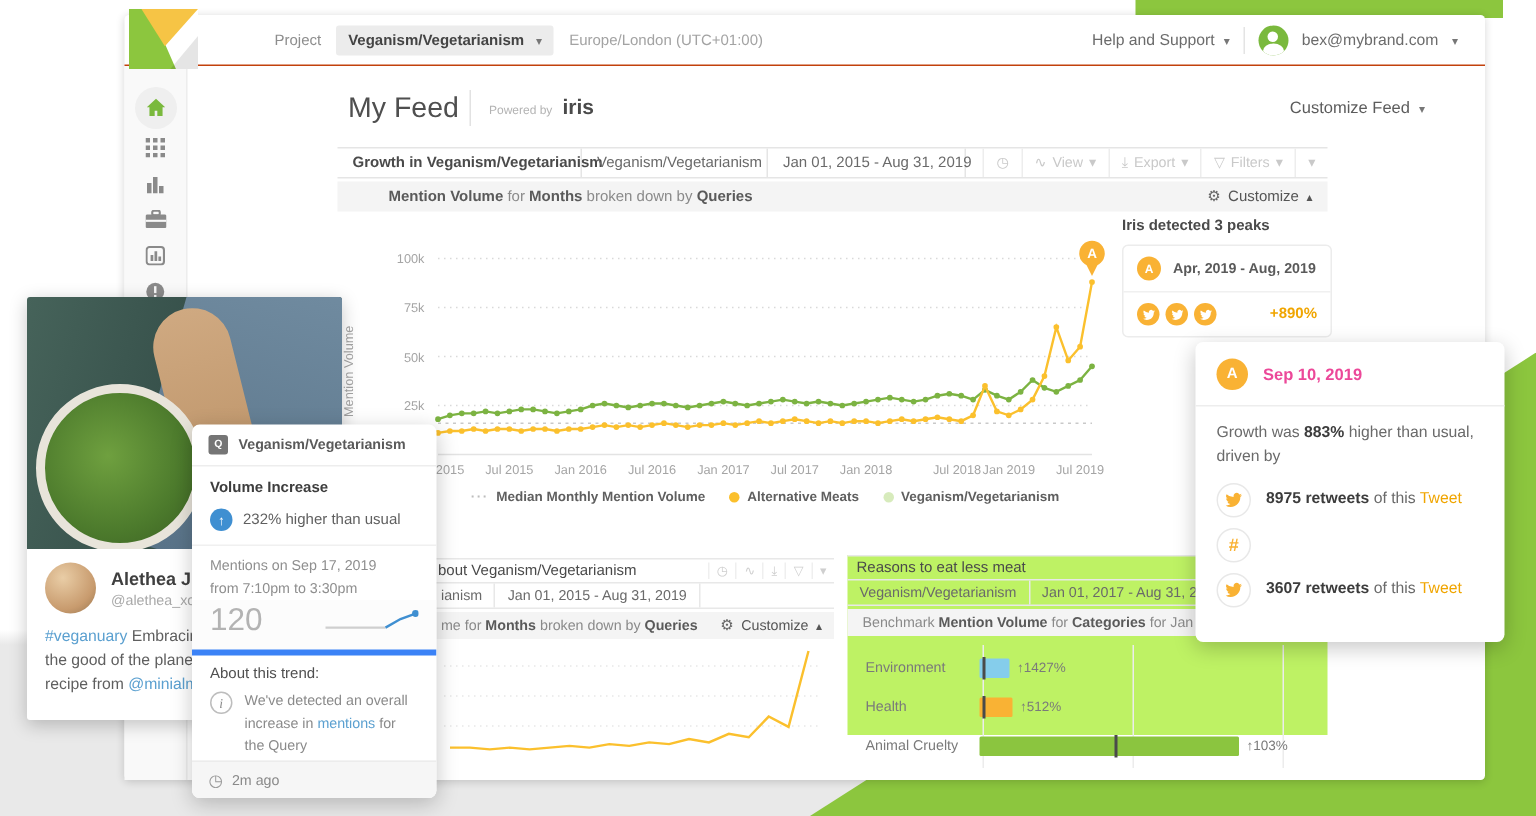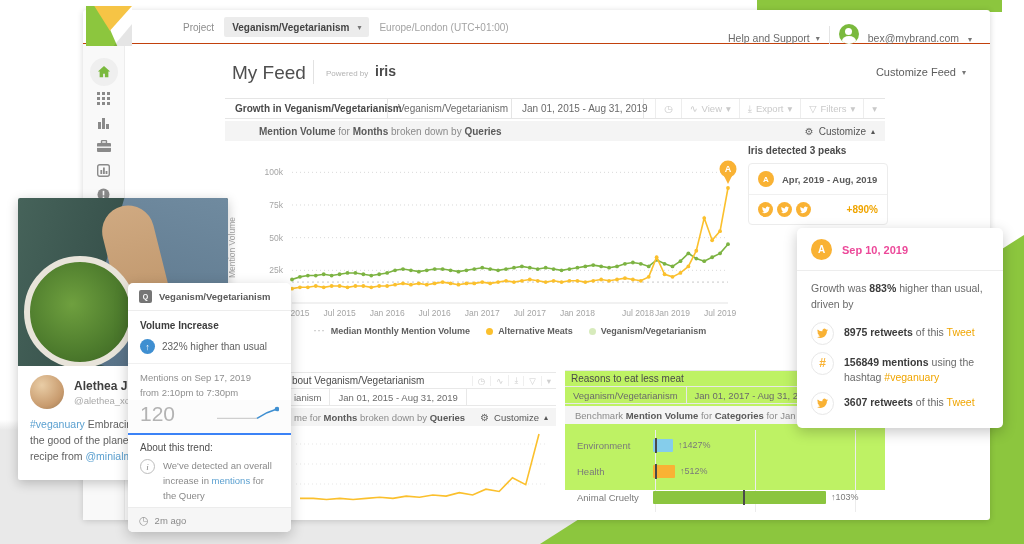--- a/index.html
+++ b/index.html
@@ -24,42 +24,42 @@
   .logo .s { position:absolute; inset:0; background:rgba(0,0,0,.10); clip-path:polygon(60% 100%,100% 45%,100% 100%); }
 
   
   .topbar { position:absolute; left:0; top:0; width:100%; height:34px; border-bottom:1px solid #c2410c; }
   .tb-left { position:absolute; left:100px; top:0; height:34px; display:flex; align-items:center; gap:10px; }
   .tb-label { font-size:10px; color:#8d8d8d; }
   .proj-pill { background:#ececec; border-radius:2px; height:20px; padding:0 8px; display:flex; align-items:center; gap:8px;
                font-size:10px; font-weight:bold; color:#444; cursor:pointer; }
   .chev { font-size:8px; color:#777; }
   .tz { font-size:10px; color:#a3a3a3; }
-  .tb-right { position:absolute; right:18px; top:0; height:34px; display:flex; align-items:flex-end; gap:9px; }
+  .tb-right { position:absolute; right:18px; top:0; height:34px; display:flex; align-items:center; gap:9px; }
   .help { font-size:10.5px; color:#6b6b6b; display:flex; gap:6px; align-items:center; cursor:pointer; }
   .tb-sep { width:1px; height:18px; background:#e4e4e4; }
   .avatar-green { width:20px; height:20px; border-radius:50%; background:#7ab93d; position:relative; overflow:hidden; }
   .avatar-green::before { content:""; position:absolute; left:6.5px; top:3.5px; width:7px; height:7px; border-radius:50%; background:#fff; }
   .avatar-green::after { content:""; position:absolute; left:3px; top:11.5px; width:14px; height:10px; border-radius:50%; background:#fff; }
   .email { font-size:10.5px; color:#6b6b6b; }
 
   
   .rail { position:absolute; left:0; top:34px; width:42px; height:476px; background:#f9f9f9; border-right:1px solid #ededed; }
   .rail-icon { position:absolute; left:50%; transform:translateX(-50%); width:28px; height:28px; display:flex;
                align-items:center; justify-content:center; border-radius:50%; cursor:pointer; }
   .rail-icon.active { background:#efefef; }
   .rail-icon svg { display:block; }
 
   
   .feed-hd { position:absolute; left:142px; top:46px; width:745px; height:34px; }
   .feed-title { position:absolute; left:7px; top:6px; font-size:19px; color:#4f4f4f; font-weight:500; }
   .feed-div { position:absolute; left:88px; top:4px; width:1px; height:24px; background:#e2e2e2; }
   .powered { position:absolute; left:101px; top:13px; font-size:8px; color:#b3b3b3; }
   .brand-iris { position:absolute; left:150px; top:7px; font-size:14px; font-weight:bold; color:#4a4a4a; }
-  .customize-feed { position:absolute; right:4px; top:10px; font-size:11px; color:#5c5c5c; cursor:pointer; display:flex; gap:6px; align-items:center; }
+  .customize-feed { position:absolute; right:20px; top:10px; font-size:11px; color:#5c5c5c; cursor:pointer; display:flex; gap:6px; align-items:center; }
 
   
   .tabs-row { display:flex; border-top:1px solid #e5e5e5; border-bottom:1px solid #e5e5e5; height:21px; align-items:stretch; }
   .tab-cell { border-right:1px solid #e5e5e5; display:flex; align-items:center; padding:0 10px; font-size:10px; color:#6a6a6a; white-space:nowrap; }
   .tab-cell.title { font-weight:bold; color:#4a4a4a; }
   .agg-bar { background:#f4f4f4; height:20px; display:flex; align-items:center; font-size:10px; color:#8a8a8a; padding:0 10px; margin-top:2px; }
   .agg-bar b { color:#5a5a5a; }
   .agg-right { margin-left:auto; display:flex; gap:5px; align-items:center; color:#555; cursor:pointer; }
   .gear { font-size:10px; color:#666; }
   .toolbar { margin-left:auto; display:flex; align-items:center; height:100%; color:#c9c9c9; font-size:9.5px; }
@@ -146,21 +146,21 @@
   .q-chip { width:13px; height:13px; border-radius:2px; background:#757575; color:#fff; font-size:7px; font-weight:bold;
             display:flex; align-items:center; justify-content:center; }
   .vc-query { font-size:9.5px; color:#5a5a5a; font-weight:bold; }
   .vc-title { padding:9px 12px 0; font-size:10px; font-weight:bold; color:#3d3d3d; }
   .vc-change { display:flex; align-items:center; gap:7px; padding:8px 12px 9px; border-bottom:1px solid #f0f0f0; }
   .up-circle { width:15px; height:15px; border-radius:50%; background:#3f8fd1; color:#fff; font-size:9px;
                display:flex; align-items:center; justify-content:center; }
   .vc-change-text { font-size:10px; color:#5f5f5f; }
   .vc-when { padding:7px 12px 0; font-size:9.5px; color:#8f8f8f; line-height:1.55; }
   .vc-count-row { display:flex; align-items:center; justify-content:space-between; padding:2px 12px 7px;
-                  border-bottom:2px solid #3b82f6; background:#fcfcfc; }
+                  border-bottom:4px solid #3b82f6; background:#fcfcfc; }
   .vc-count { font-size:21px; color:#b3b3b3; font-weight:400; }
   .vc-about-hd { padding:7px 12px 0; font-size:10px; color:#4f4f4f; }
   .vc-about { display:flex; gap:8px; padding:6px 12px 8px; }
   .info-circle { width:15px; height:15px; border-radius:50%; border:1px solid #bdbdbd; color:#8a8a8a; flex:0 0 auto;
                  font-size:9px; font-family:"Liberation Serif",serif; font-style:italic; display:flex; align-items:center; justify-content:center; }
   .vc-about-text { font-size:9.5px; color:#8a8a8a; line-height:1.55; }
   .vc-foot { position:absolute; left:0; bottom:0; width:100%; height:25px; background:#f6f6f6; border-top:1px solid #ececec;
              display:flex; align-items:center; gap:6px; padding:0 11px; font-size:9.5px; color:#8a8a8a; }
   .clock { font-size:11px; color:#9a9a9a; }
 
@@ -629,21 +629,21 @@
       <div class="q-chip">Q</div>
       <span class="vc-query">Veganism/Vegetarianism</span>
     </div>
     <div class="vc-title">Volume Increase</div>
     <div class="vc-change">
       <div class="up-circle">↑</div>
       <span class="vc-change-text">232% higher than usual</span>
     </div>
     <div class="vc-when">
       <div>Mentions on Sep 17, 2019</div>
-      <div>from 2:10pm to 7:30pm</div>
+      <div>from 7:10pm to 3:30pm</div>
     </div>
     <div class="vc-count-row">
       <span class="vc-count">120</span>
       <svg id="spark-svg" width="64" height="20" viewBox="0 0 64 20">
           <polyline points="2,14.4 12,14.4 22,14.4 32,14.4 42,14.4" fill="none" stroke="#cfcfcf" stroke-width="1.4"></polyline>
           <polyline points="42,14.4 52,8.68 62,5.040000000000001" fill="none" stroke="#3f8fd1" stroke-width="1.6"></polyline>
           <circle cx="62" cy="5.040000000000001" r="2.3" fill="#3f8fd1"></circle>
         </svg>
     </div>
     <div class="vc-about-hd">About this trend:</div>
@@ -672,21 +672,20 @@
           <svg>
             <use href="#bird"></use>
           </svg>
         </div>
       <div class="sc-text"><b>8975 retweets</b><span> of this </span><span class="yellow-link">Tweet</span></div>
     </div>
     <div class="sc-row">
       <div class="sc-icon">
           <span class="hash-glyph">#</span>
         </div>
-      <div class="sc-text"><b>156849 mentions</b><span> using the hashtag </span><span class="yellow-link">#veganuary</span></div>
     </div>
     <div class="sc-row">
       <div class="sc-icon">
           <svg>
             <use href="#bird"></use>
           </svg>
         </div>
       <div class="sc-text"><b>3607 retweets</b><span> of this </span><span class="yellow-link">Tweet</span></div>
     </div>
   </div>

